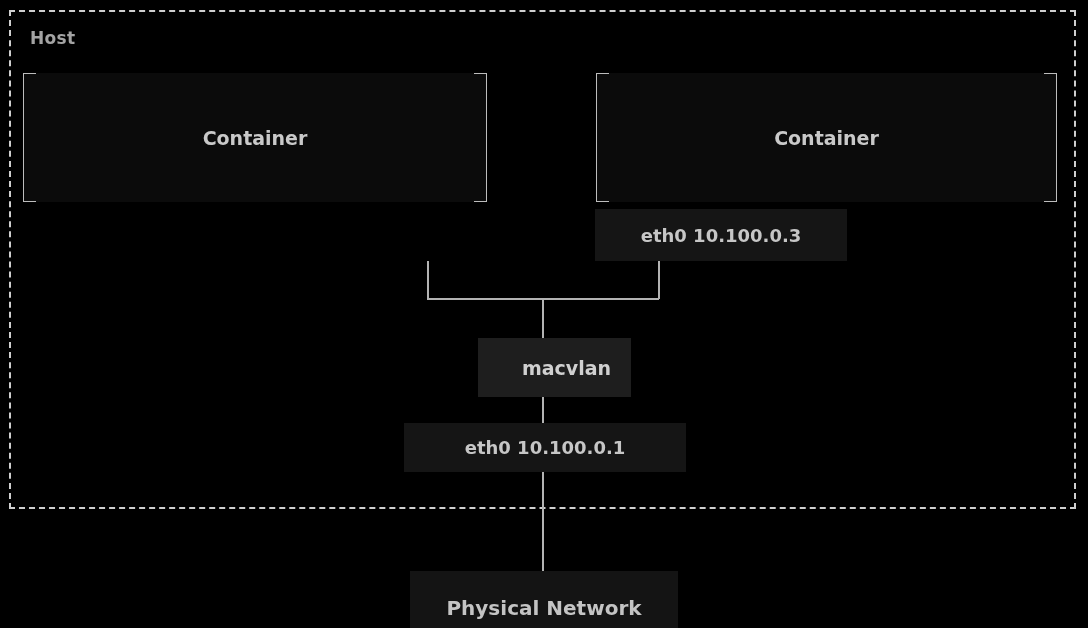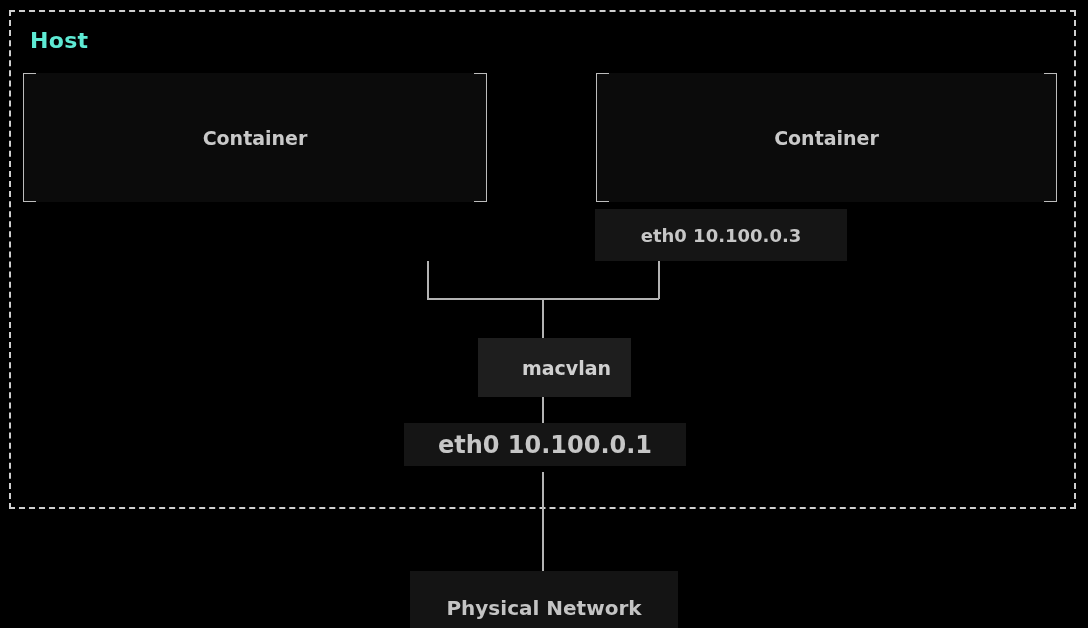--- a/index.html
+++ b/index.html
@@ -20,23 +20,23 @@
   
   .host-box {
     position: absolute;
     left: 9px; top: 10px;
     width: 1063px; height: 495px;
     border: 2px dashed #cfcfcf;
   }
   .host-label {
     position: absolute;
     left: 30px; top: 28px;
-    font-size: 22px;
+    font-size: 17px;
     font-weight: bold;
-    color: #5eead4;
+    color: #a3a3a3;
     letter-spacing: 0.3px;
   }
   
   .container-node {
     position: absolute;
     top: 73px;
     height: 129px;
     background: #0b0b0b;
     display: flex;
     align-items: center;
@@ -71,21 +71,21 @@
     position: absolute;
     display: flex;
     align-items: center;
     justify-content: center;
     font-weight: bold;
     color: #c6c6c6;
   }
   .iface-left  { left: 213px; top: 210px; width: 275px; height: 51px; background: #151515; font-size: 18px; }
   .iface-right { left: 595px; top: 209px; width: 252px; height: 52px; background: #151515; font-size: 18px; }
   .macvlan-node { left: 478px; top: 338px; width: 129px; height: 59px; background: #1e1e1e; font-size: 19px; color: #d0d0d0; padding-left: 24px; }
-  .iface-host  { left: 404px; top: 423px; width: 282px; height: 43px; background: #151515; font-size: 24px; }
+  .iface-host  { left: 404px; top: 423px; width: 282px; height: 49px; background: #151515; font-size: 18px; }
   .physical-node { left: 410px; top: 571px; width: 268px; height: 73px; background: #141414; font-size: 20px; color: #c4c4c4; }
   
   .line {
     position: absolute;
     background: #b3b3b3;
   }
   .line.v { width: 1.5px; }
   .line.h { height: 1.5px; }
   .drop-left   { left: 427px; top: 261px; height: 38px; }
   .drop-right  { left: 658px; top: 261px; height: 38px; }

